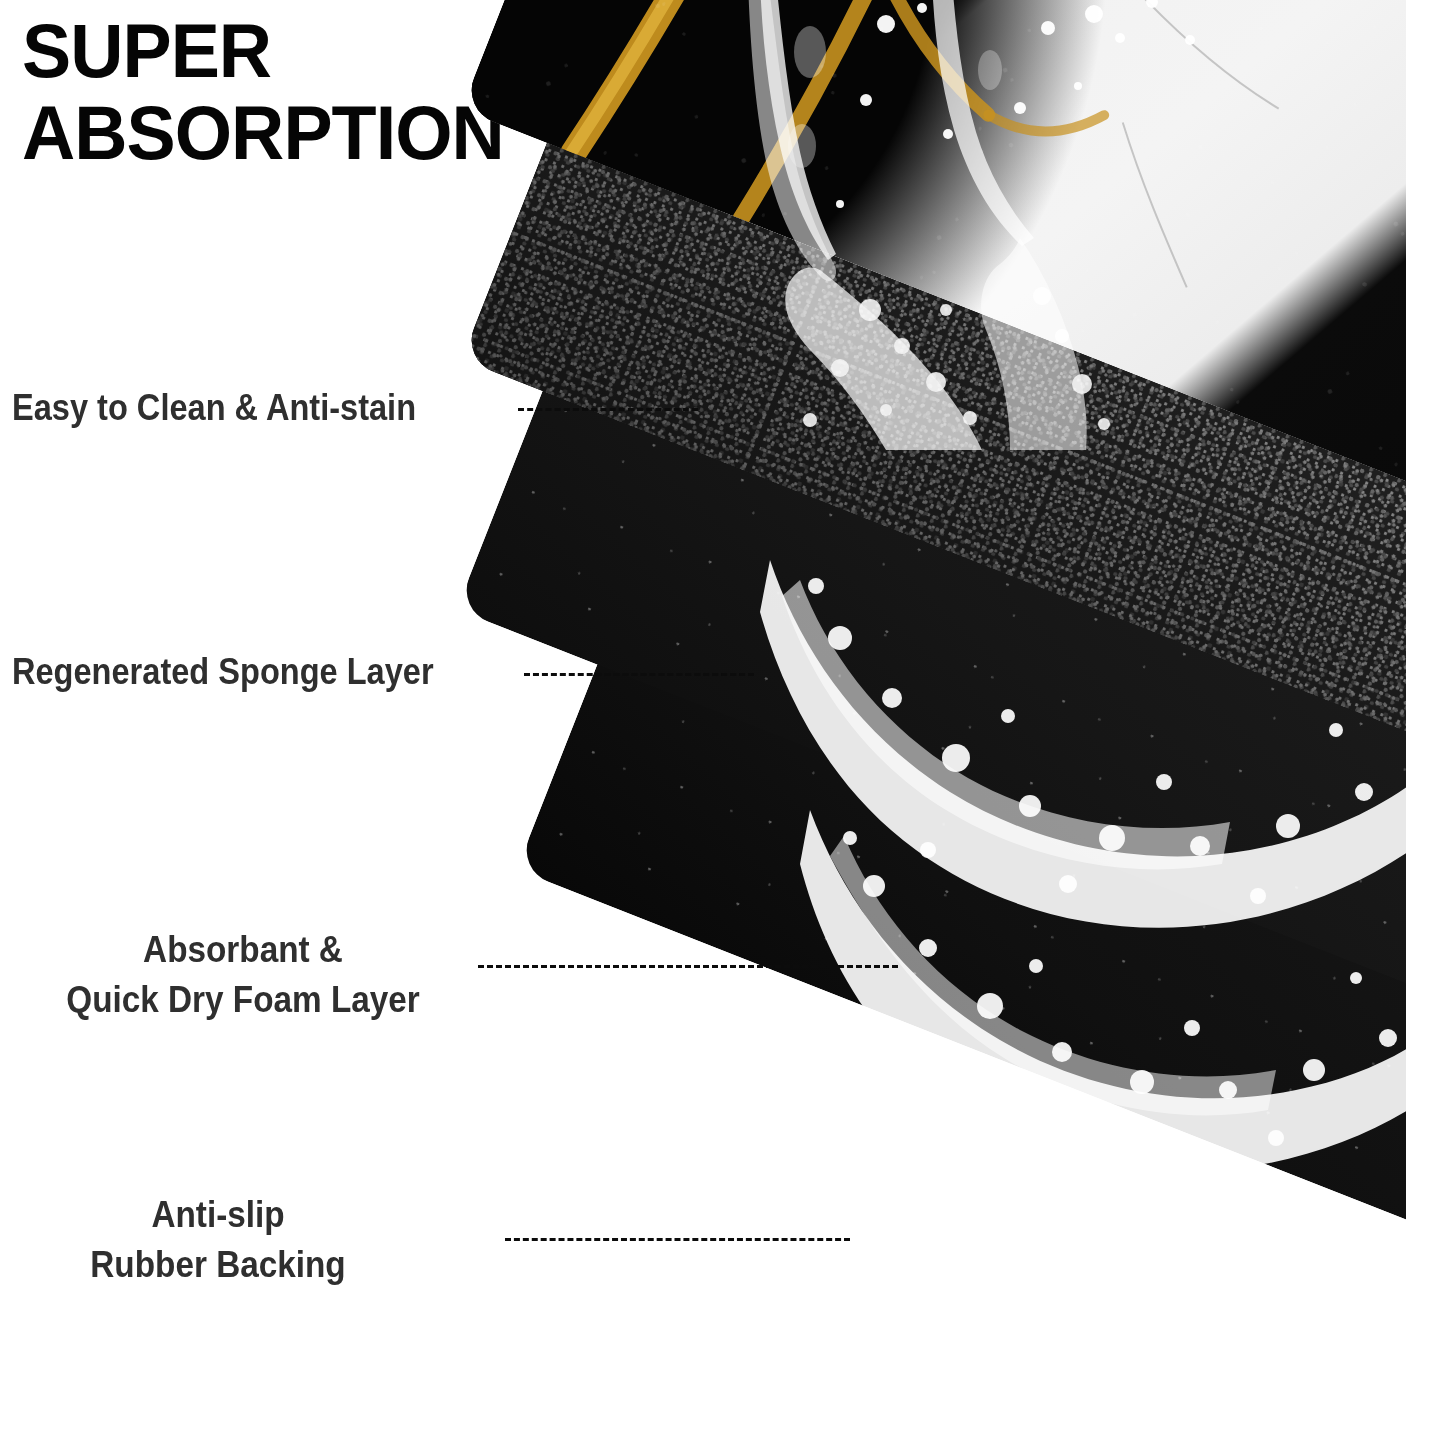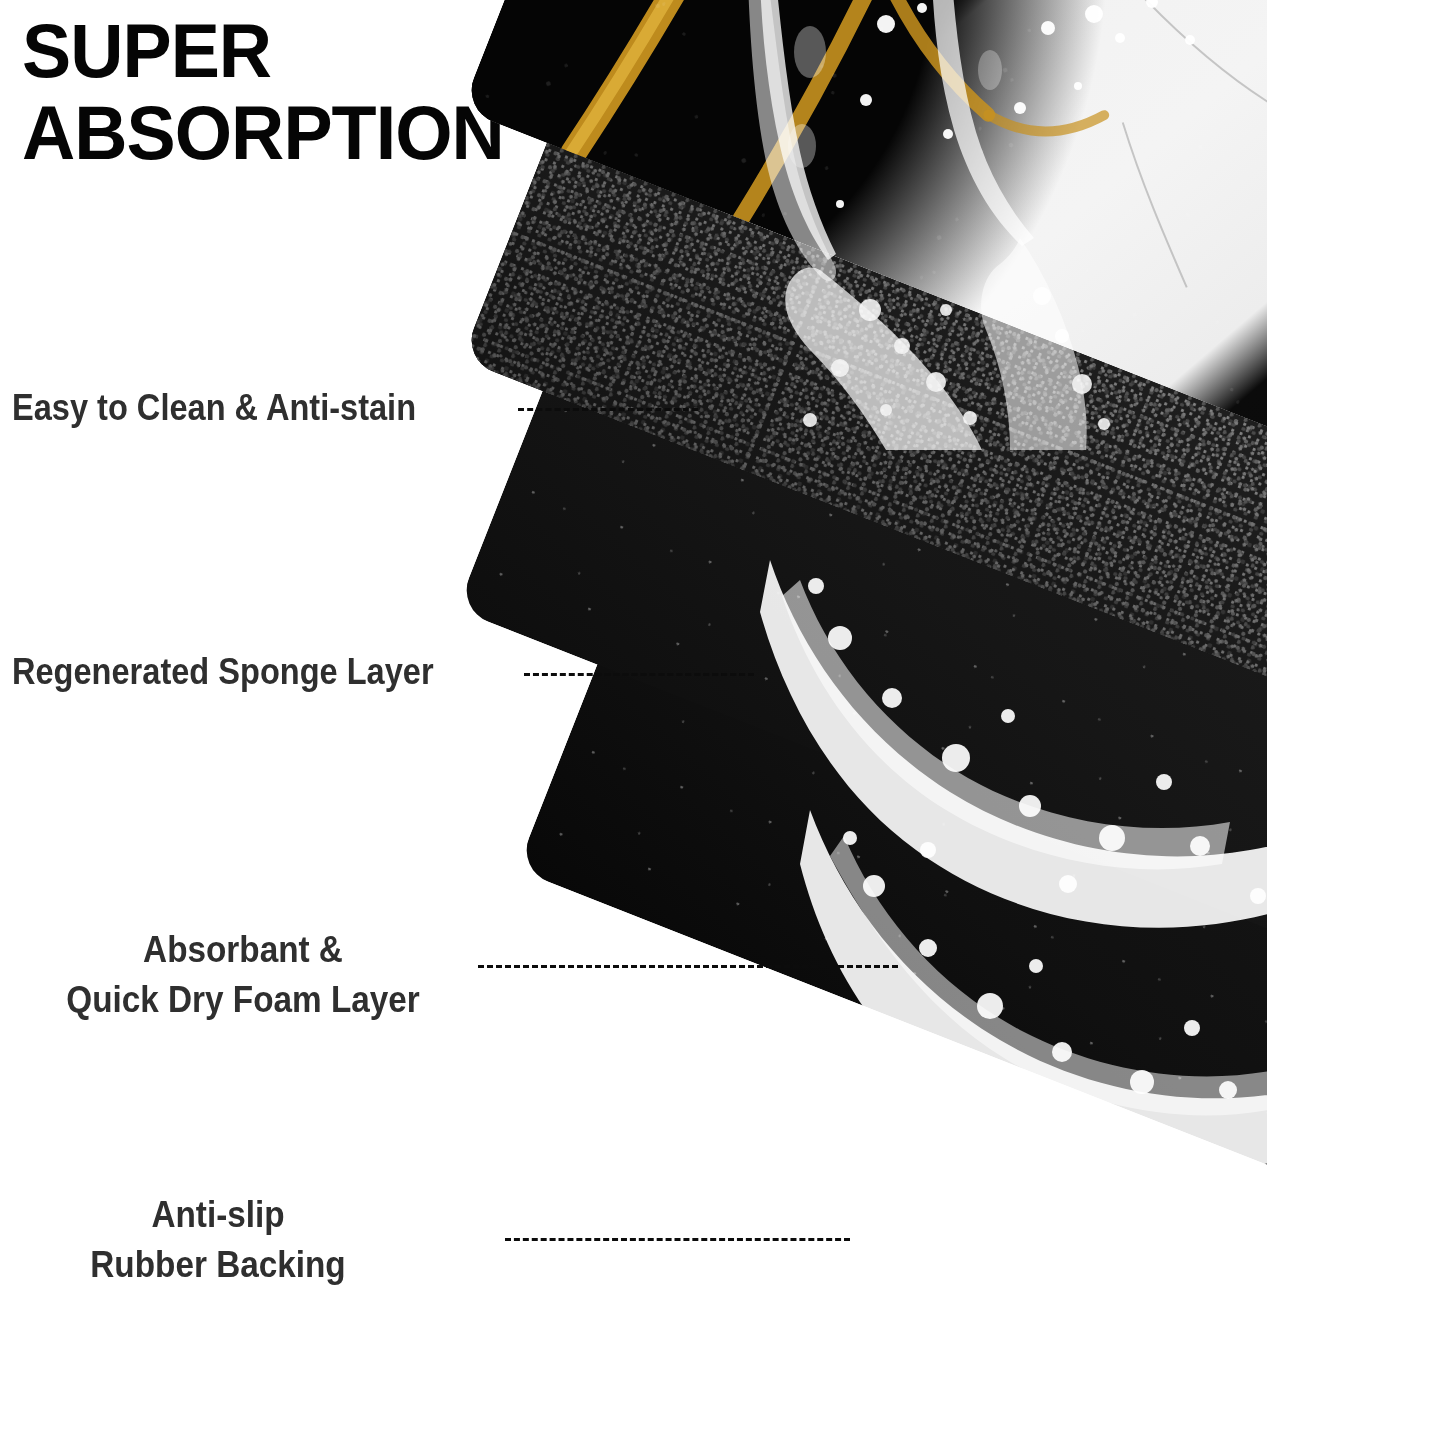--- a/index.html
+++ b/index.html
@@ -5,21 +5,21 @@
   html, body {
     margin: 0;
     padding: 0;
     background: #ffffff;
   }
   body {
     font-family: "Liberation Sans", sans-serif;
   }
   #stage {
     position: relative;
-    width: 1267px;
+    width: 1406px;
     height: 1447px;
     background: #ffffff;
     overflow: hidden;
   }
 
   
   #title {
     position: absolute;
     left: 22px;
     top: 10px;

